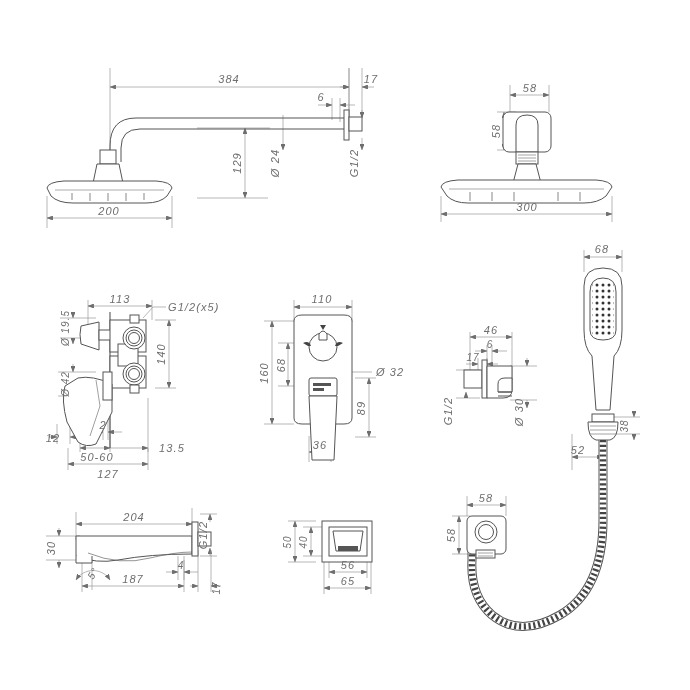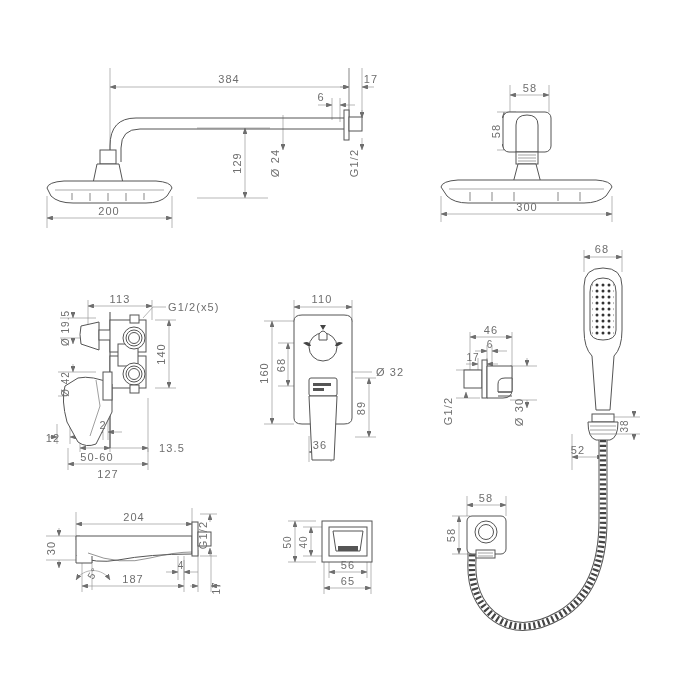--- a/index.html
+++ b/index.html
@@ -1,17 +1,17 @@
 <!DOCTYPE html>
 <html><head>
 <meta charset="utf-8">
 <style>
   html,body{margin:0;padding:0;background:#ffffff;}
   body{font-family:"Liberation Sans", sans-serif;}
-  #sheet{position:relative;width:690px;height:690px;background:#ffffff;overflow:hidden;}
+  #sheet{position:relative;width:690px;height:690px;background:#ffffff;overflow:hidden;font-style:italic;}
   #sheet svg{position:absolute;left:0;top:0;}
   .dimtxt{font-family:"Liberation Sans", sans-serif;font-size:11px;fill:#6e6e6e;letter-spacing:1.1px;}
   .dimtxt.sm{font-size:10px;letter-spacing:1px;}
 </style>
 </head>
 <body>
 
 <div id="sheet">
 
 <svg width="690" height="690" viewBox="0 0 690 690">

